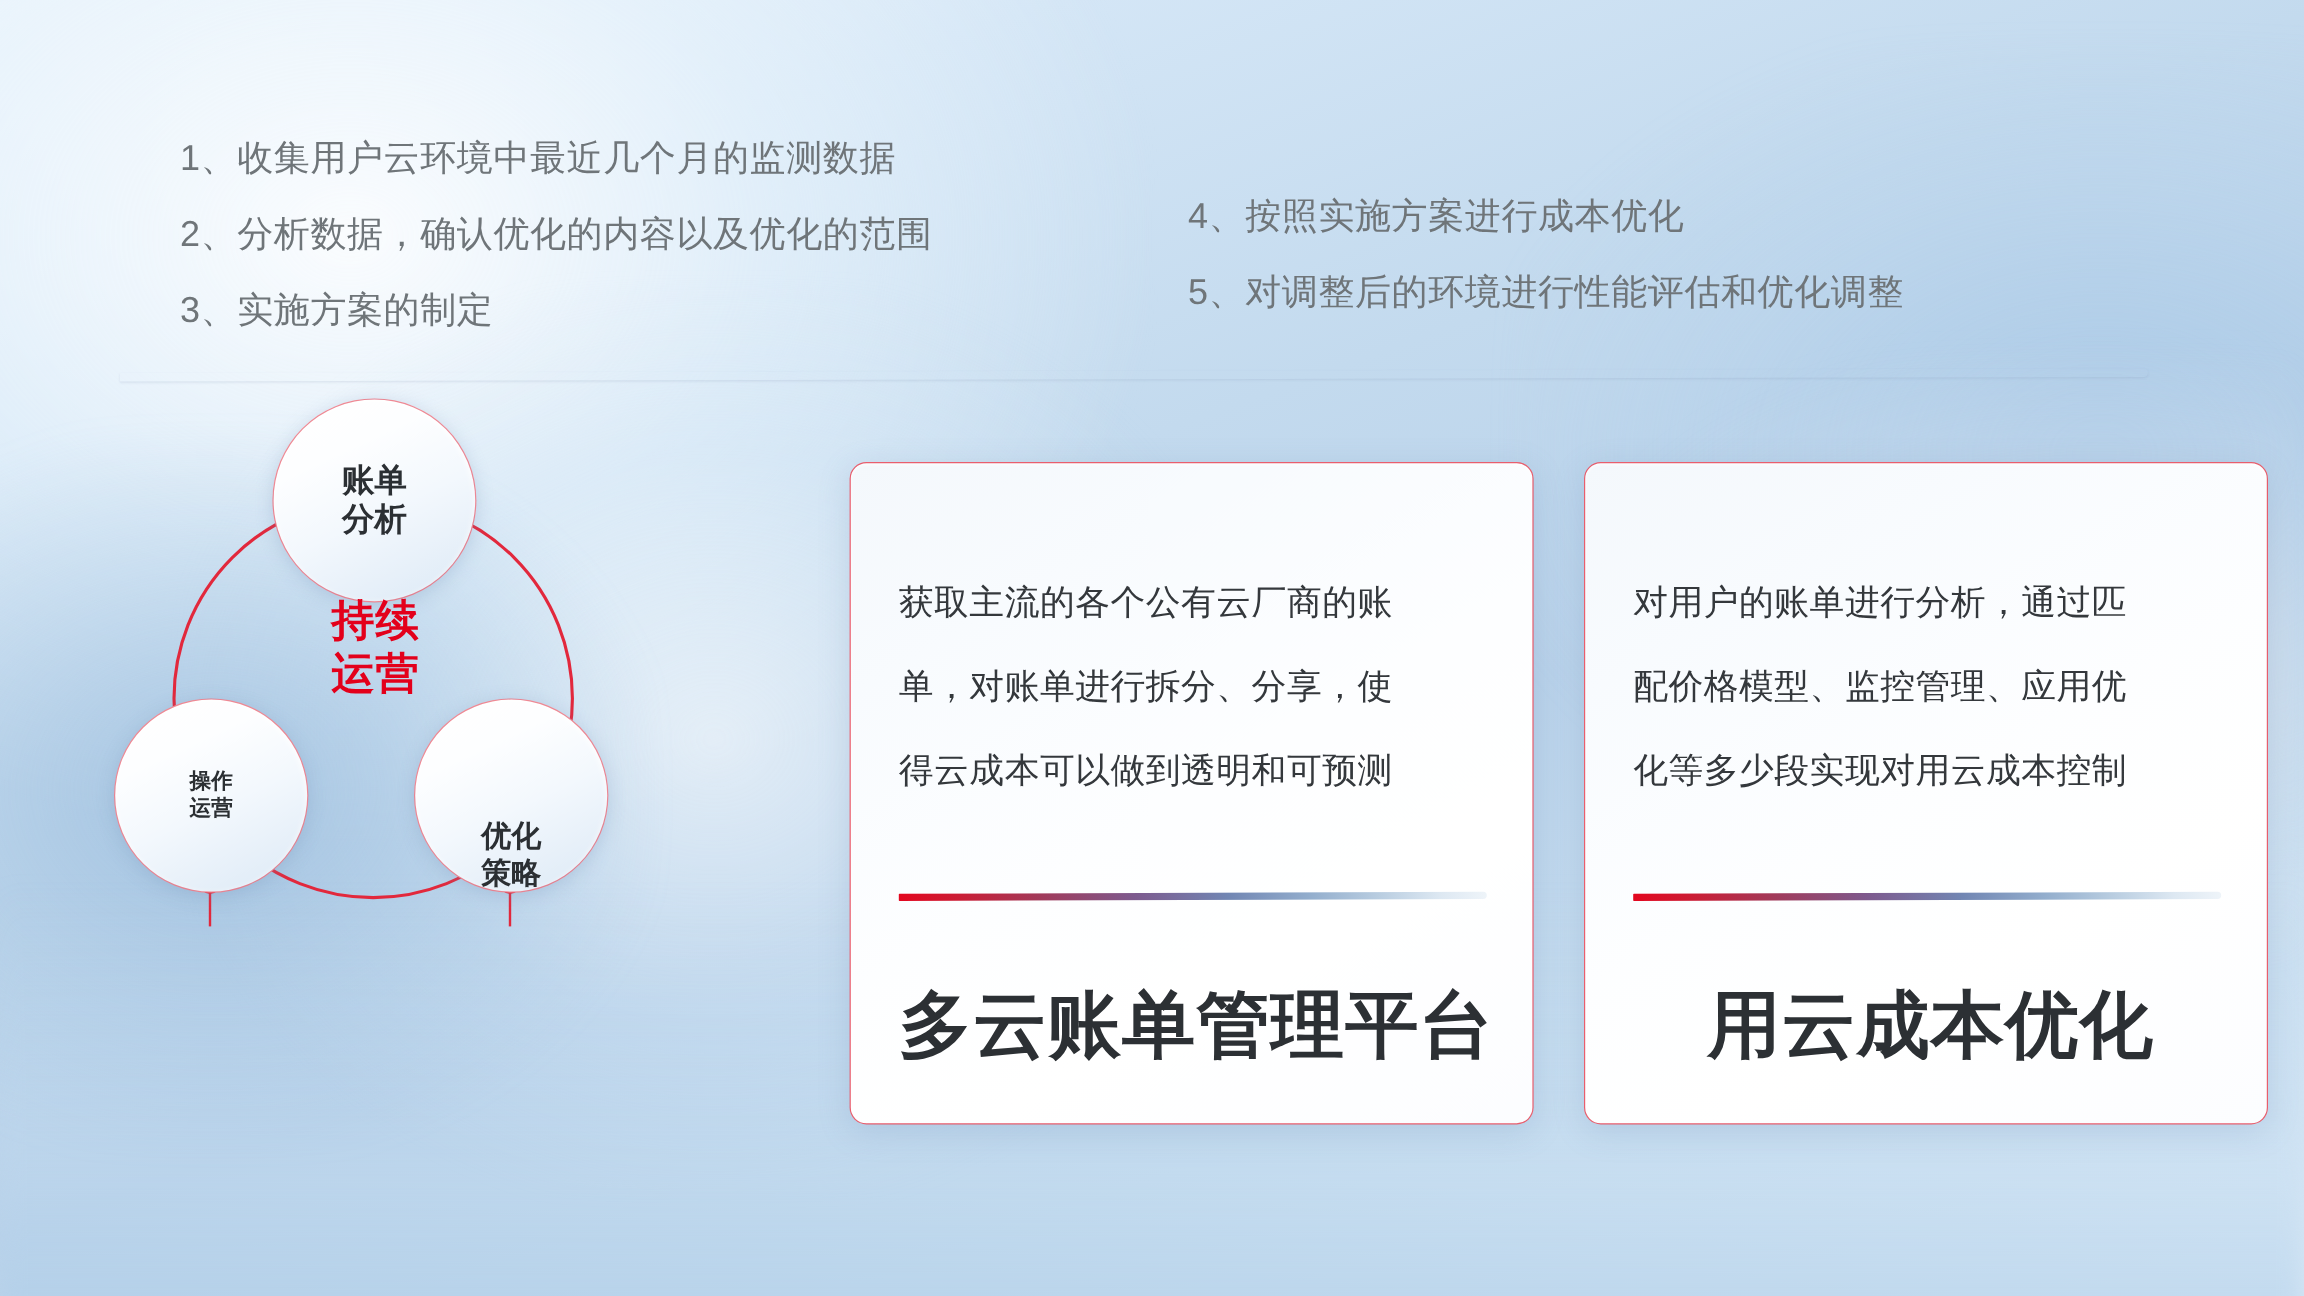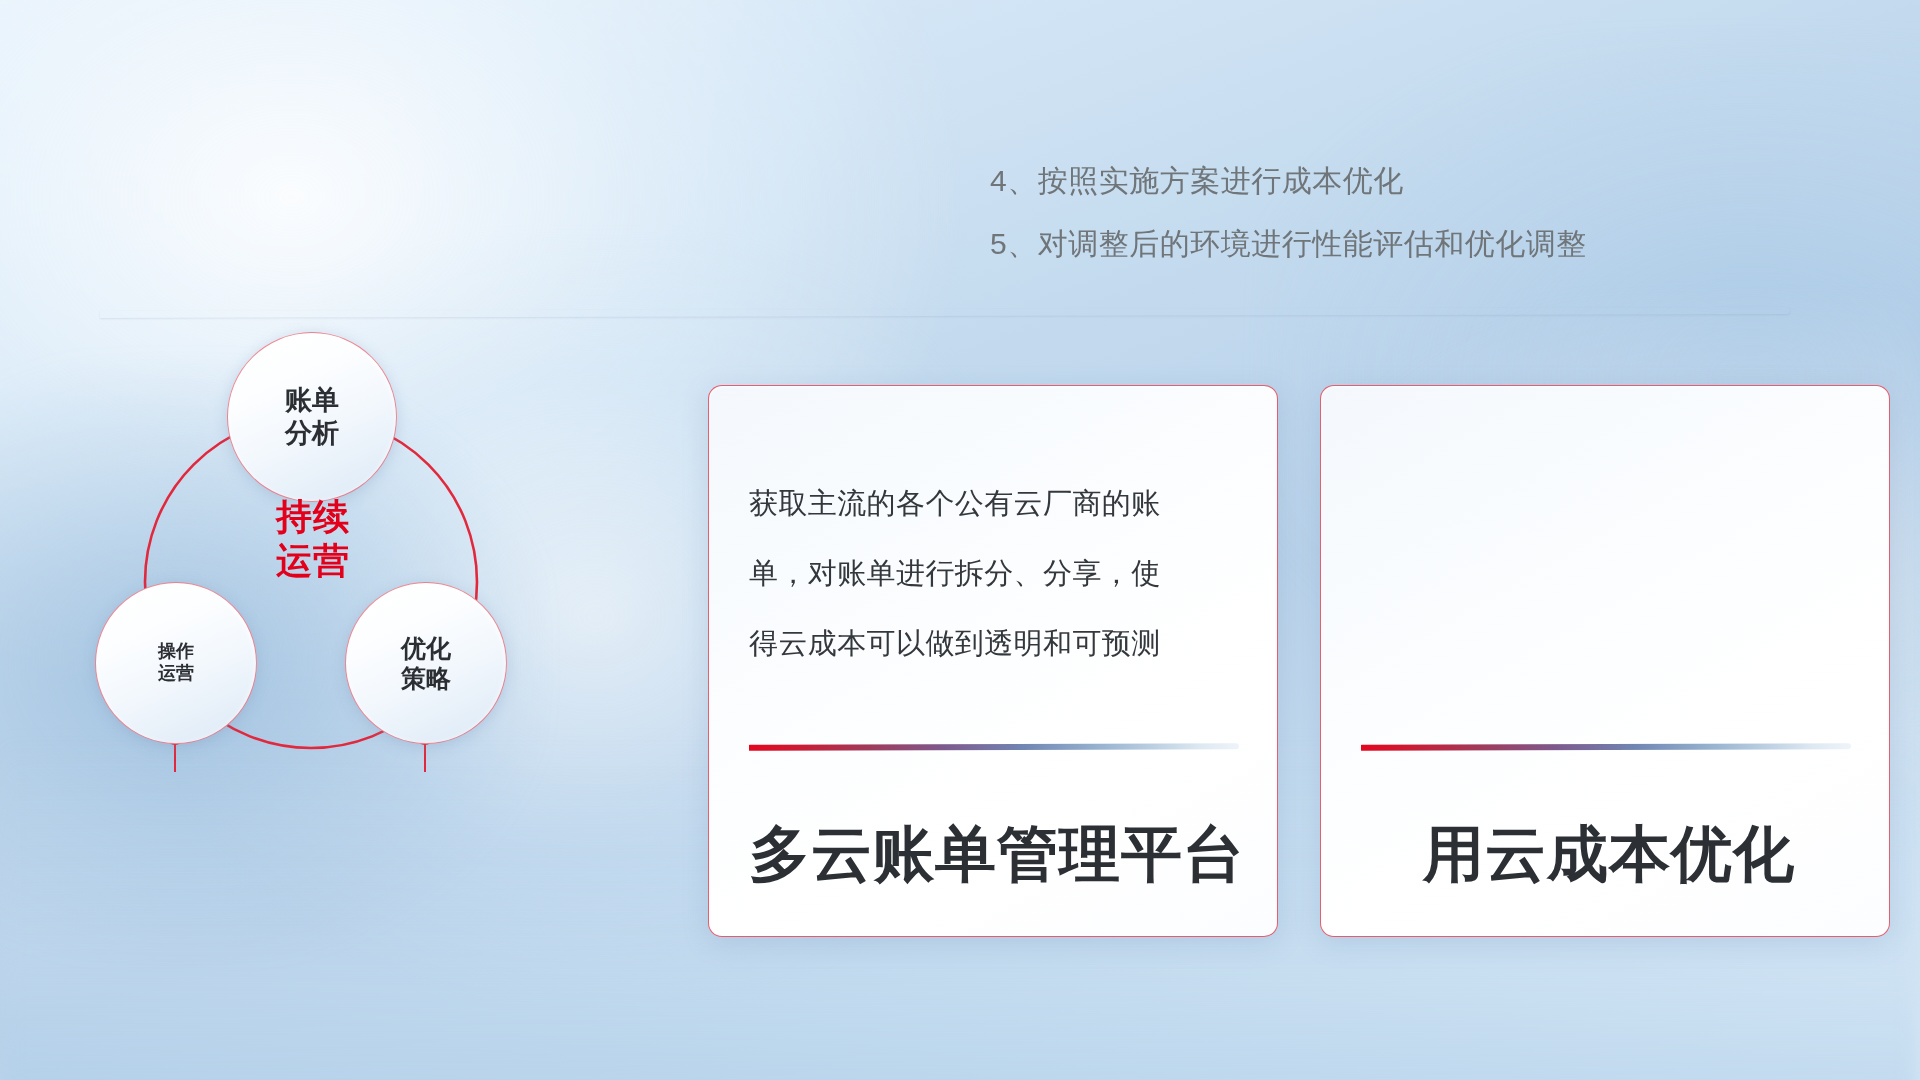--- a/index.html
+++ b/index.html
@@ -146,20 +146,21 @@
   }
   .bubble-bl {
     left: 0px; top: 250px;
     width: 160px; height: 160px;
     font-size: 18px;
   }
   .bubble-br {
     left: 250px; top: 250px;
     width: 160px; height: 160px;
     font-size: 25px;
+    align-items: flex-end;
   }
   .center-label {
     position: absolute;
     left: 128px;
     top: 163px;
     width: 180px;
     text-align: center;
     color: #e3001b;
     font-size: 36px;
     font-weight: bold;
@@ -225,20 +226,25 @@
 <div class="bg-root">
   <div class="bg-glow-a"></div>
   <div class="bg-glow-b"></div>
   <div class="bg-blue-left"></div>
   <div class="bg-blue-right"></div>
   <div class="bg-warm-right"></div>
   <div class="bg-bottom"></div>
 </div>
 
 <div class="steps">
+  <div class="steps-col steps-col-left">
+    <div class="step-line">1、收集用户云环境中最近几个月的监测数据</div>
+    <div class="step-line">2、分析数据，确认优化的内容以及优化的范围</div>
+    <div class="step-line">3、实施方案的制定</div>
+  </div>
   <div class="steps-col steps-col-right">
     <div class="step-line">4、按照实施方案进行成本优化</div>
     <div class="step-line">5、对调整后的环境进行性能评估和优化调整</div>
   </div>
 </div>
 
 <div class="main-divider"></div>
 
 <div class="diagram">
   <svg width="530" height="580" viewBox="0 0 530 580">
@@ -286,15 +292,20 @@
   <div class="card-body">
     <div>获取主流的各个公有云厂商的账</div>
     <div>单，对账单进行拆分、分享，使</div>
     <div>得云成本可以做到透明和可预测</div>
   </div>
   <div class="card-rule"></div>
   <div class="card-title">多云账单管理平台</div>
 </div>
 
 <div class="card card-2">
+  <div class="card-body">
+    <div>对用户的账单进行分析，通过匹</div>
+    <div>配价格模型、监控管理、应用优</div>
+    <div>化等多少段实现对用云成本控制</div>
+  </div>
   <div class="card-rule"></div>
   <div class="card-title">用云成本优化</div>
 </div>
 
 </body></html>

